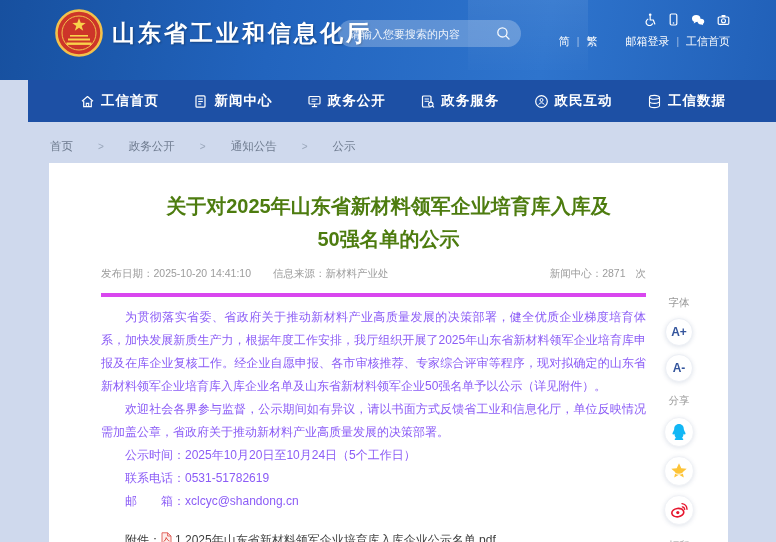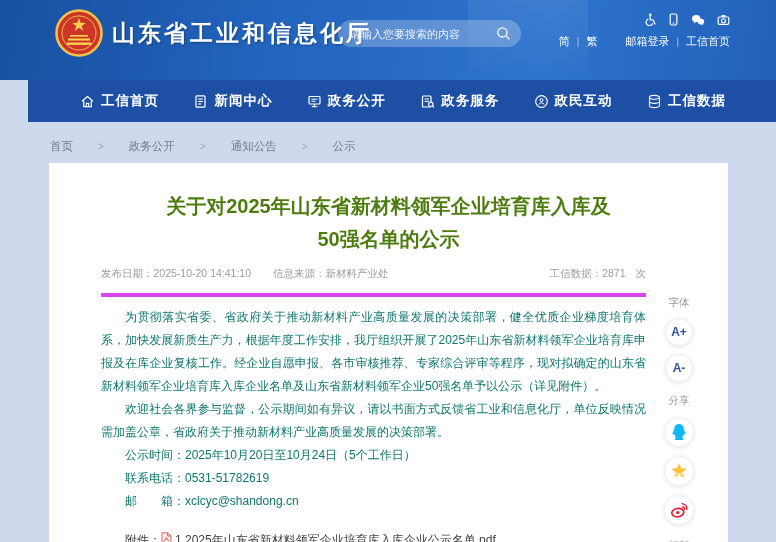--- a/index.html
+++ b/index.html
@@ -61,21 +61,21 @@
     background:#ffffff;
   }
   .article-title { margin:27px 40px 0; text-align:center; font-size:20px; line-height:33px; font-weight:bold; color:#4d7c0f; }
   .content { margin-left:52px; width:545px; }
   .meta-row {
     margin-top:11px; display:flex; justify-content:space-between;
     font-size:10.5px; color:#9c9c9c; padding-bottom:12px; border-bottom:4px solid #d946ef;
   }
   .meta-left { display:flex; gap:22px; }
   .views-unit { margin-left:10px; }
-  .body-text { margin-top:9px; font-size:12px; line-height:23px; color:#0f766e; }
+  .body-text { margin-top:9px; font-size:12px; line-height:23px; color:#8b5cf6; }
   .body-text p { text-indent:2em; text-align:justify; }
   .info-line { text-indent:2em; }
   .attach { margin-top:16px; display:flex; font-size:12px; line-height:23px; color:#3d3d3d; }
   .attach-label { text-indent:2em; white-space:nowrap; }
   .attach-files { display:flex; flex-direction:column; }
   .attach-file { display:flex; align-items:center; gap:3px; cursor:pointer; }
   .pdf-badge { display:flex; position:relative; top:-2px; }
   
   .toolbar { position:absolute; left:608px; top:133px; width:44px; text-align:center; }
   .tool-label { font-size:10.5px; color:#999; margin-top:12px; }
@@ -237,21 +237,21 @@
     <div>50强名单的公示</div>
   </div>
 
   <div class="content">
     <div class="meta-row">
       <div class="meta-left">
         <span><span>发布日期：</span><span>2025-10-20 14:41:10</span></span>
         <span><span>信息来源：</span><span>新材料产业处</span></span>
       </div>
       <div>
-        <span>工信数据：</span><span>2871</span><span class="views-unit">次</span>
+        <span>新闻中心：</span><span>2871</span><span class="views-unit">次</span>
       </div>
     </div>
 
     <div class="body-text">
       <p>为贯彻落实省委、省政府关于推动新材料产业高质量发展的决策部署，健全优质企业梯度培育体系，加快发展新质生产力，根据年度工作安排，我厅组织开展了2025年山东省新材料领军企业培育库申报及在库企业复核工作。经企业自愿申报、各市审核推荐、专家综合评审等程序，现对拟确定的山东省新材料领军企业培育库入库企业名单及山东省新材料领军企业50强名单予以公示（详见附件）。</p>
       <p>欢迎社会各界参与监督，公示期间如有异议，请以书面方式反馈省工业和信息化厅，单位反映情况需加盖公章，省政府关于推动新材料产业高质量发展的决策部署。</p>
       <div class="info-line">公示时间：2025年10月20日至10月24日（5个工作日）</div>
       <div class="info-line">联系电话：0531-51782619</div>
       <div class="info-line">邮　　箱：xclcyc@shandong.cn</div>
     </div>

